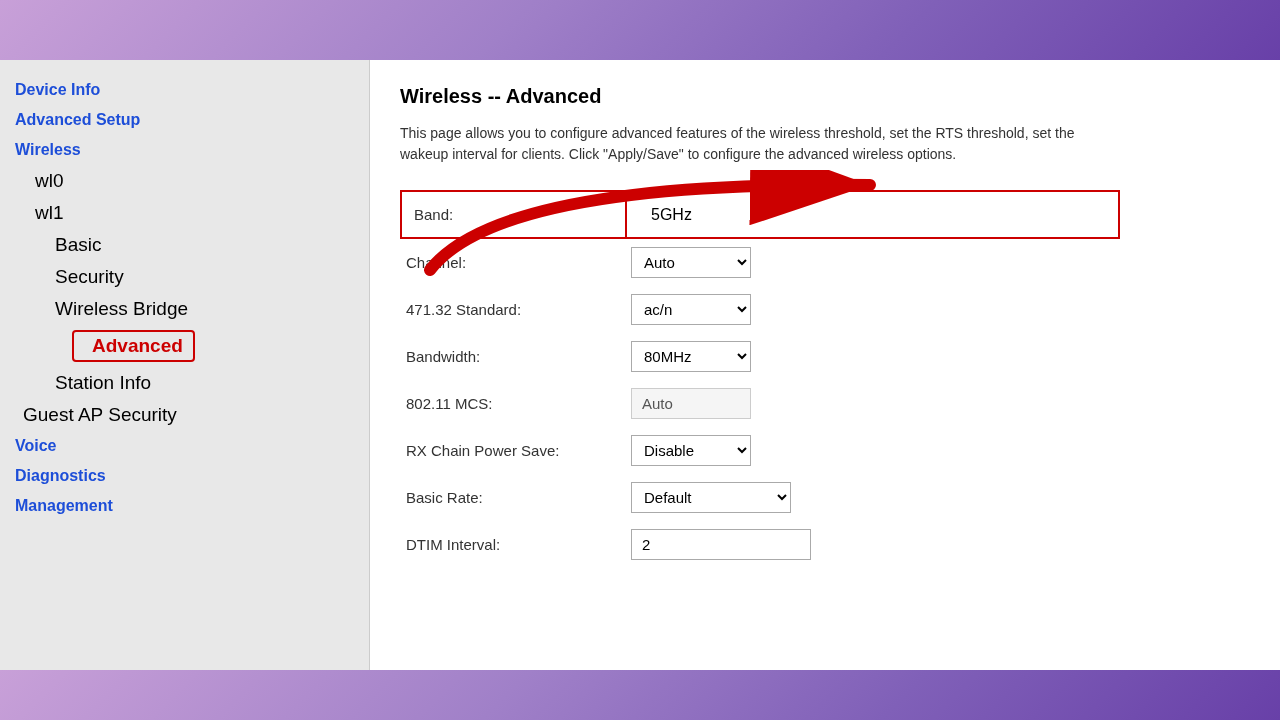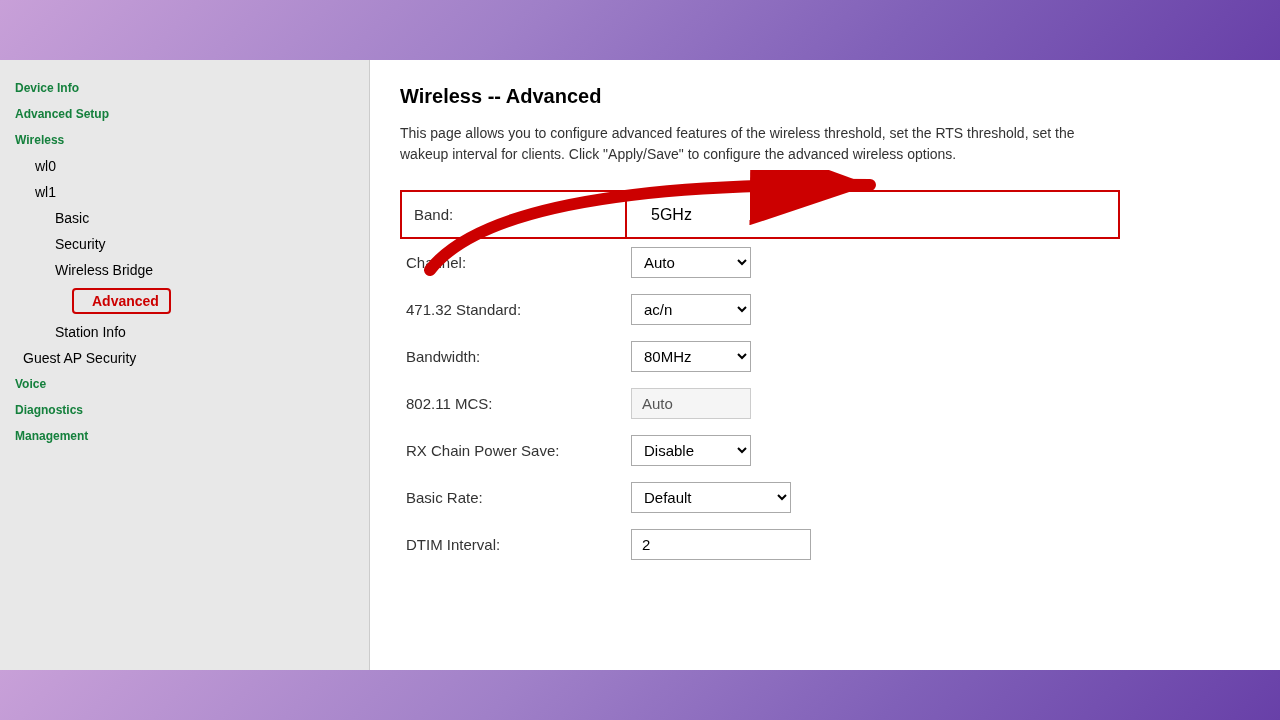--- a/index.html
+++ b/index.html
@@ -35,30 +35,30 @@
     .sidebar {
       width: 370px;
       background: #e8e8e8;
       padding: 15px 0;
       border-right: 1px solid #ccc;
     }
 
     .sidebar-item {
       padding: 6px 15px;
       cursor: pointer;
-      color: #15803d;
-      font-size: 12px;
+      color: #1d4ed8;
+      font-size: 16px;
       font-weight: bold;
     }
 
     .sidebar-sub-item {
       padding: 5px 35px;
       cursor: pointer;
       color: #000;
-      font-size: 14px;
+      font-size: 19px;
       font-weight: normal;
     }
 
     .sidebar-sub-item.active {
       color: #cc0000;
       font-weight: bold;
       border: 2px solid #cc0000;
       border-radius: 4px;
       display: inline-block;
       padding: 3px 10px;

